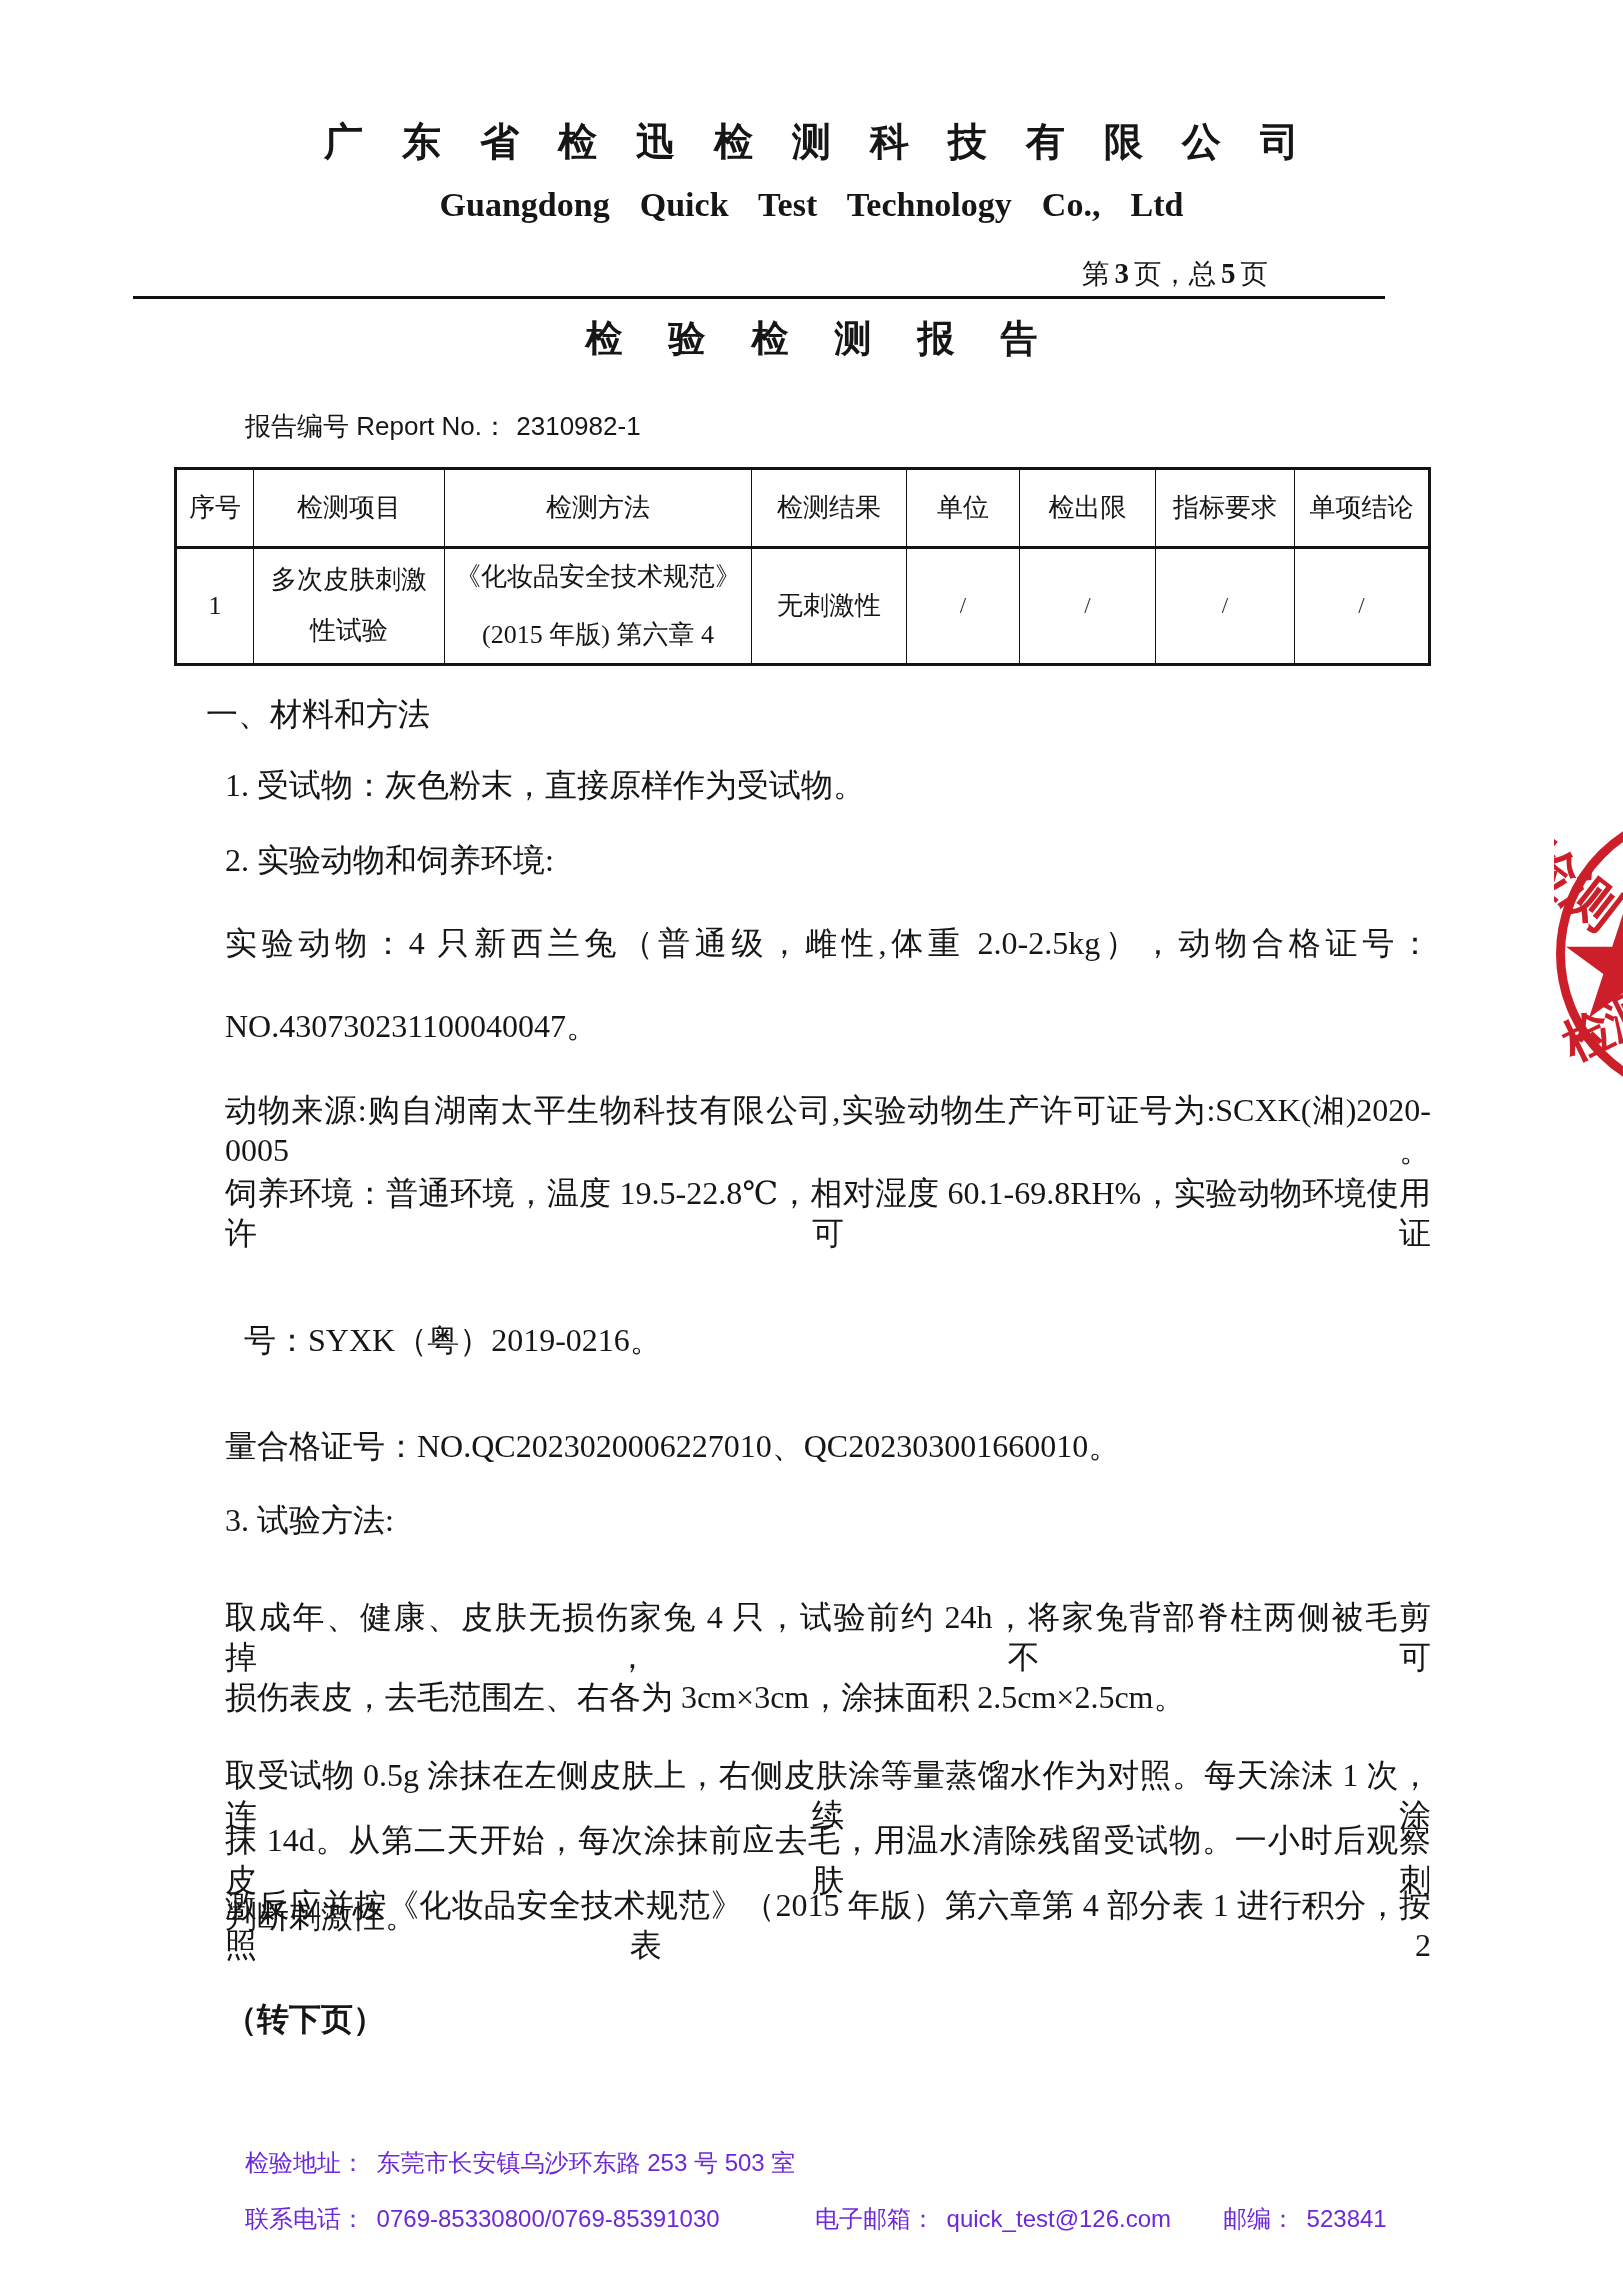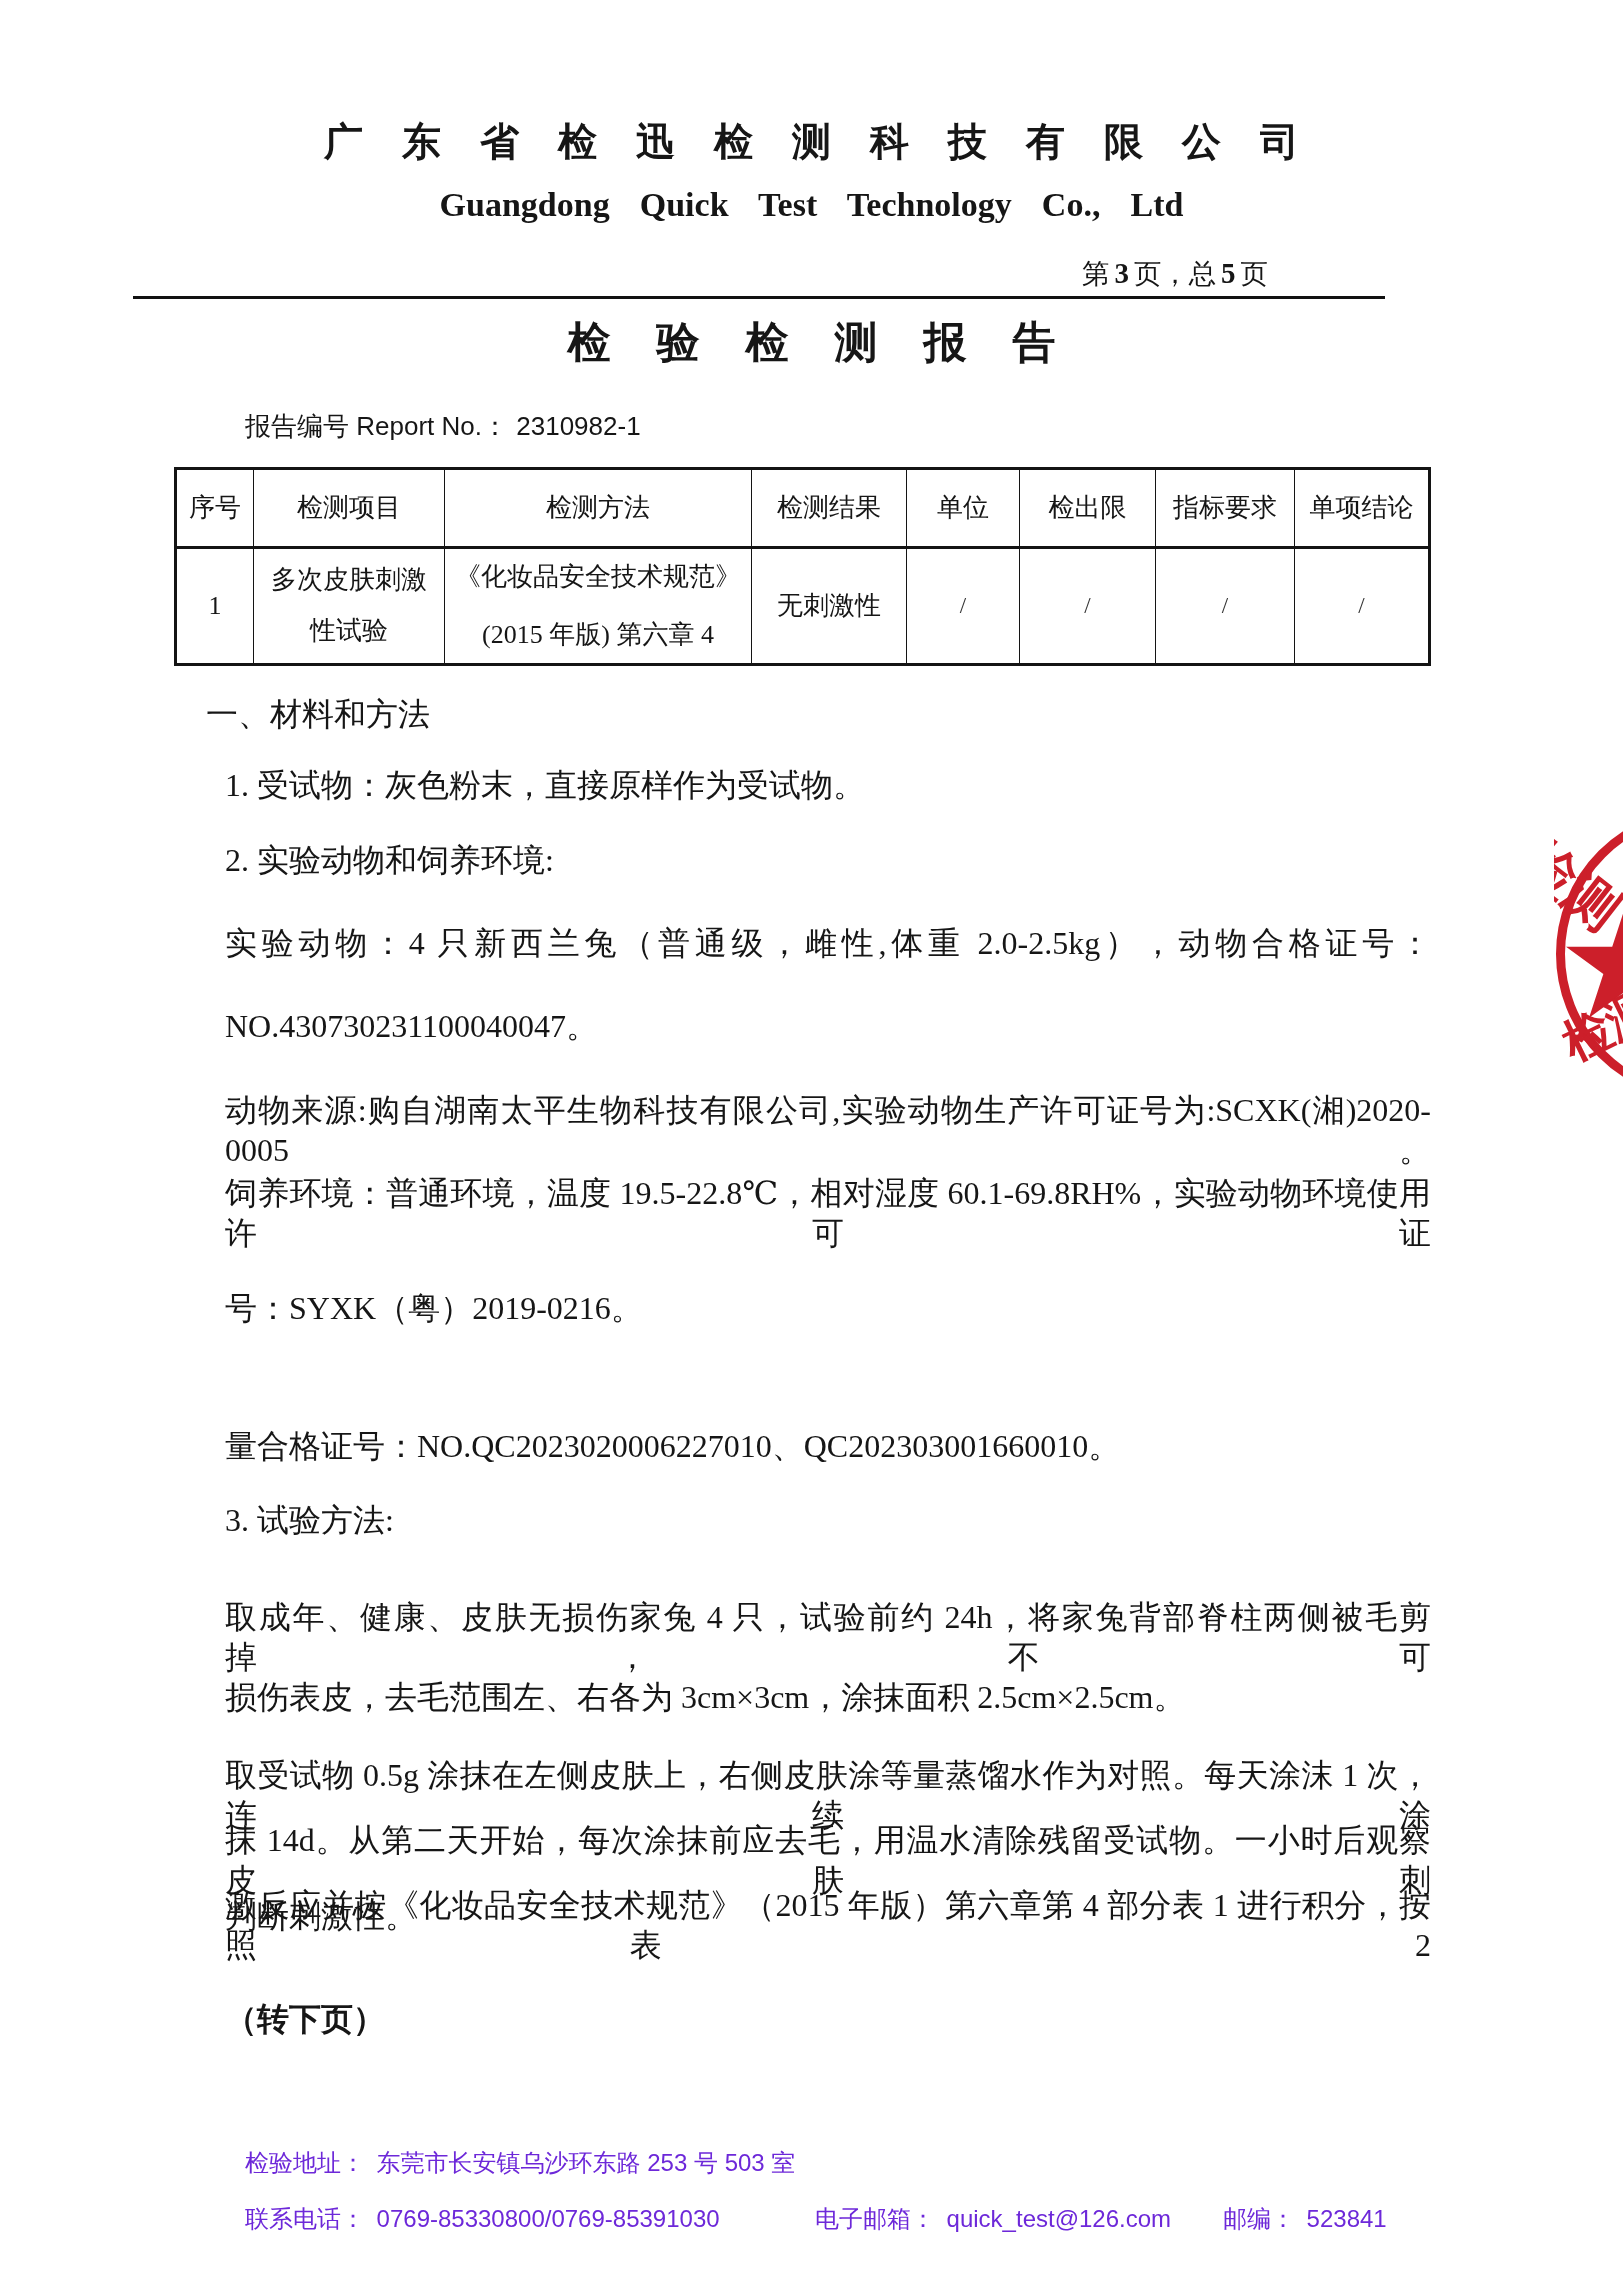--- a/index.html
+++ b/index.html
@@ -25,21 +25,21 @@
     position:absolute;top:256px;left:965px;width:420px;
     text-align:center;font-size:27.4px;white-space:nowrap;
   }
   .page-marker b{font-size:29px;padding:0 5px;}
   .head-rule{
     position:absolute;left:133px;top:296px;width:1252px;height:0;
     border-top:3.3px solid #111;
   }
   .doc-title{
     position:absolute;left:0;top:314px;width:100%;
-    text-align:center;font-size:43px;font-weight:bold;
+    text-align:center;font-size:37px;font-weight:bold;
   }
   .doc-title span{letter-spacing:46px;margin-right:-46px;white-space:nowrap;}
   .report-no{
     position:absolute;left:245px;top:409px;font-size:26px;
     font-family:"Liberation Sans","DejaVu Sans",sans-serif;
   }
   .report-no .val{padding-left:8.3px;}
   
   .tbl{
     position:absolute;left:174px;top:467px;
@@ -161,21 +161,21 @@
     <div class="cell slash">/</div>
   </div>
 
   <div class="bline sect" style="top:694px;">一、材料和方法</div>
   <div class="bline" style="top:765px;">1. 受试物：灰色粉末，直接原样作为受试物。</div>
   <div class="bline" style="top:840px;">2. 实验动物和饲养环境:</div>
   <div class="bline full" style="top:923px;">实验动物：4 只新西兰兔（普通级，雌性,体重 2.0-2.5kg），动物合格证号：</div>
   <div class="bline" style="top:1006px;">NO.430730231100040047。</div>
   <div class="bline full" style="top:1090px;">动物来源:购自湖南太平生物科技有限公司,实验动物生产许可证号为:SCXK(湘)2020-0005。</div>
   <div class="bline full" style="top:1173px;">饲养环境：普通环境，温度 19.5-22.8℃，相对湿度 60.1-69.8RH%，实验动物环境使用许可证</div>
-  <div class="bline" style="top:1288px;">号：SYXK（粤）2019-0216。</div>
+  <div class="bline" style="top:1320px;margin-left:19px;">号：SYXK（粤）2019-0216。</div>
   <div class="bline" style="top:1426px;">量合格证号：NO.QC2023020006227010、QC202303001660010。</div>
   <div class="bline" style="top:1500px;">3. 试验方法:</div>
   <div class="bline full" style="top:1597px;">取成年、健康、皮肤无损伤家兔 4 只，试验前约 24h，将家兔背部脊柱两侧被毛剪掉，不可</div>
   <div class="bline" style="top:1677px;">损伤表皮，去毛范围左、右各为 3cm×3cm，涂抹面积 2.5cm×2.5cm。</div>
   <div class="bline full" style="top:1755px;">取受试物 0.5g 涂抹在左侧皮肤上，右侧皮肤涂等量蒸馏水作为对照。每天涂沫 1 次，连续涂</div>
   <div class="bline full" style="top:1820px;">抹 14d。从第二天开始，每次涂抹前应去毛，用温水清除残留受试物。一小时后观察皮肤刺</div>
   <div class="bline full" style="top:1885px;">激反应并按《化妆品安全技术规范》（2015 年版）第六章第 4 部分表 1 进行积分，按照表 2</div>
   <div class="bline" style="top:1896px;">判断刺激性。</div>
   <div class="bline bold" style="top:1999px;">（转下页）</div>
 

